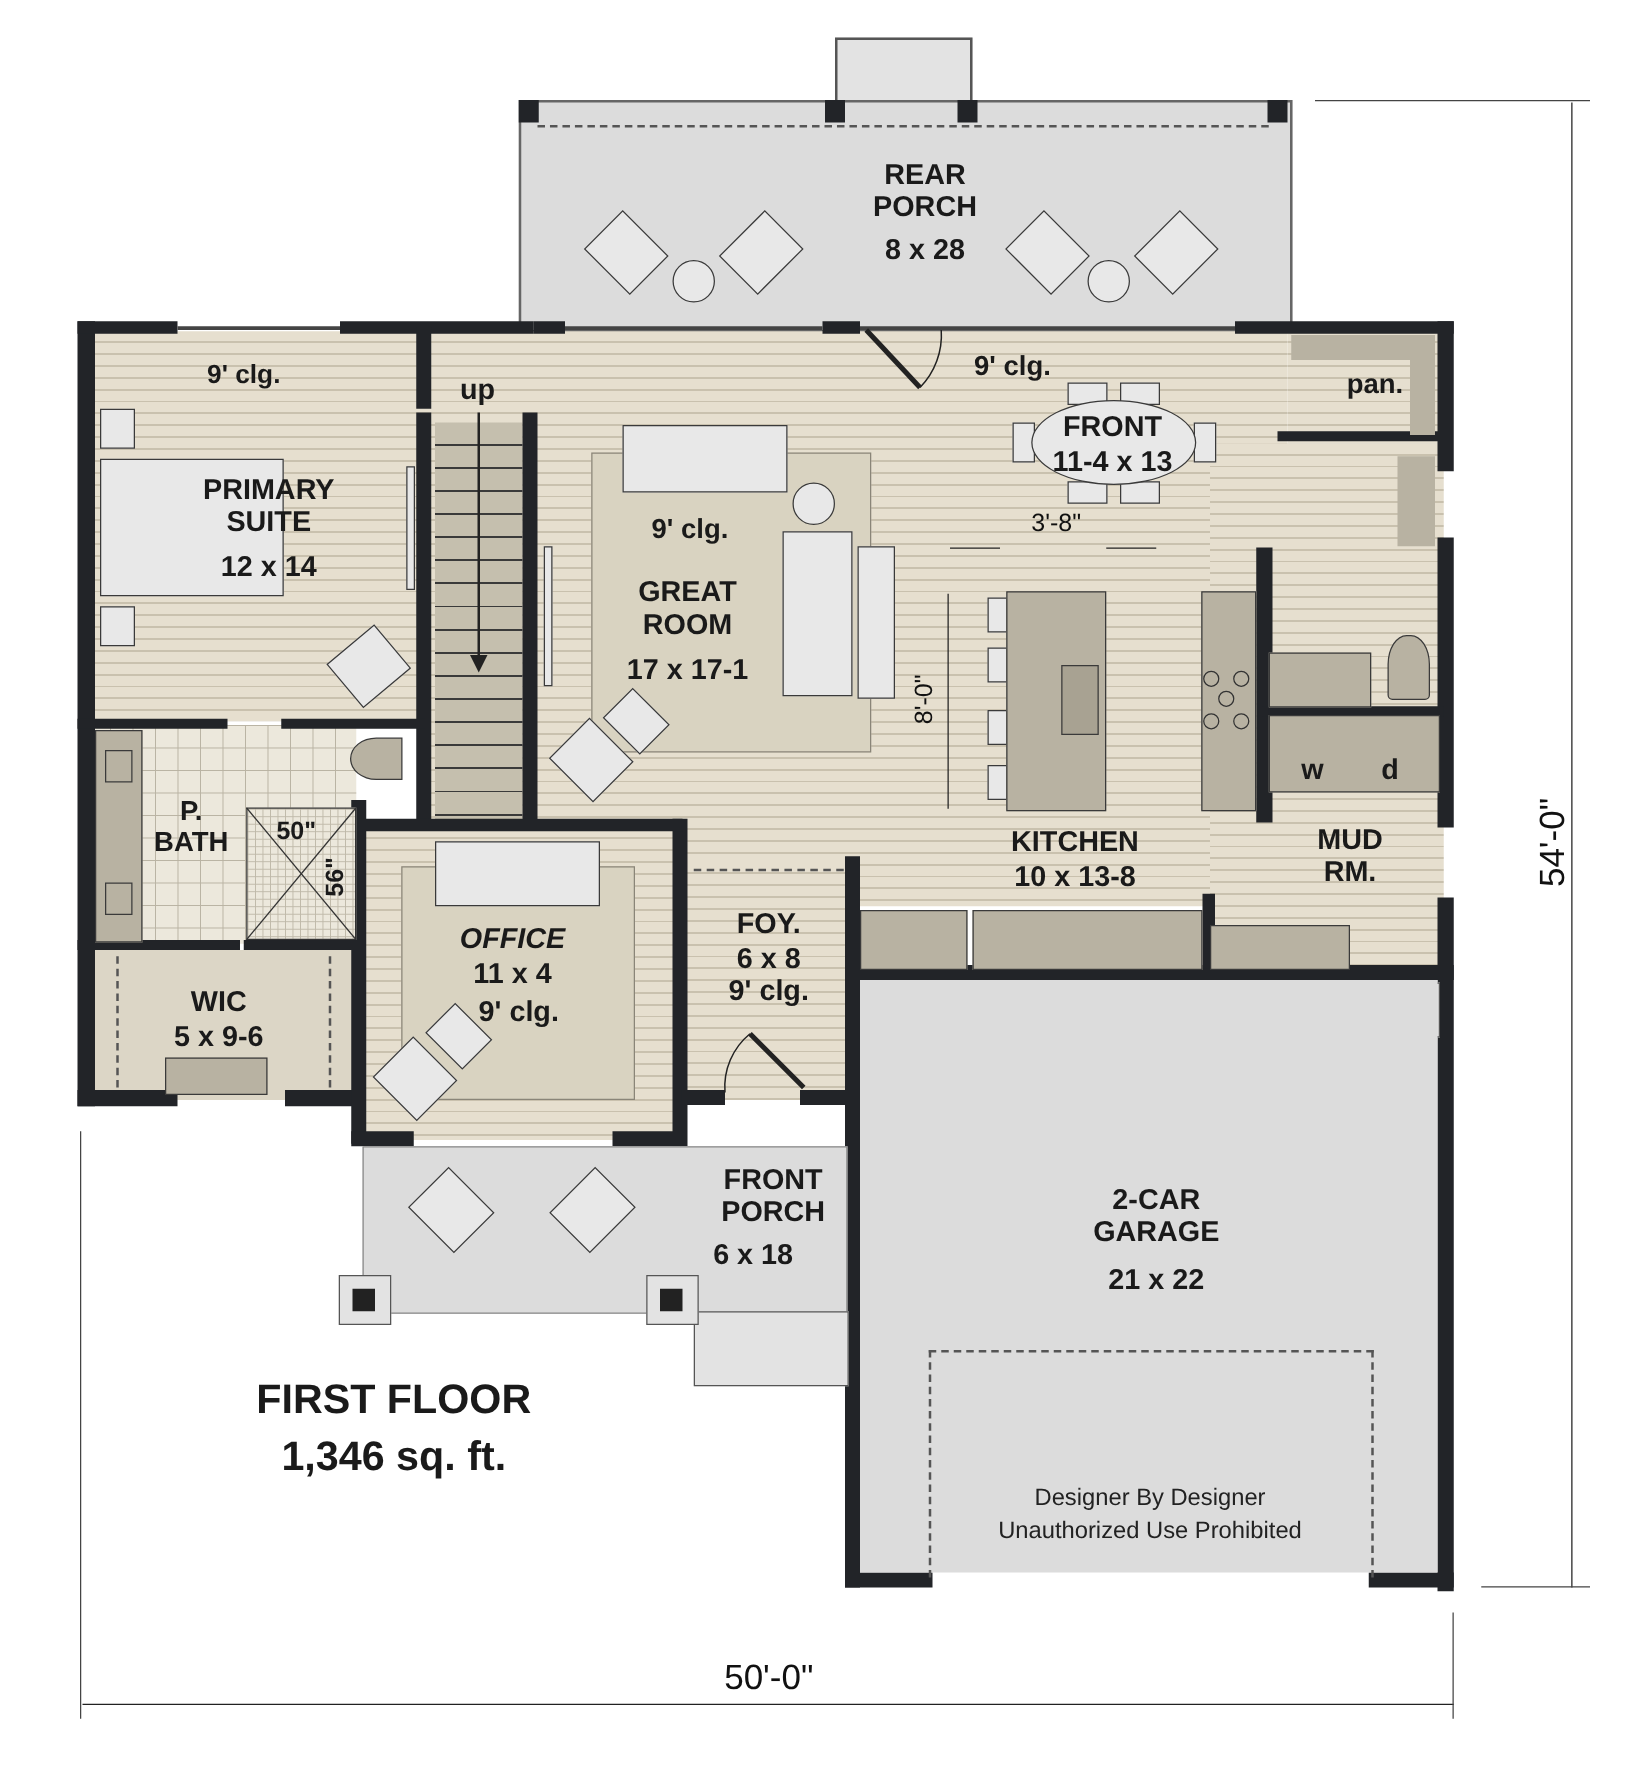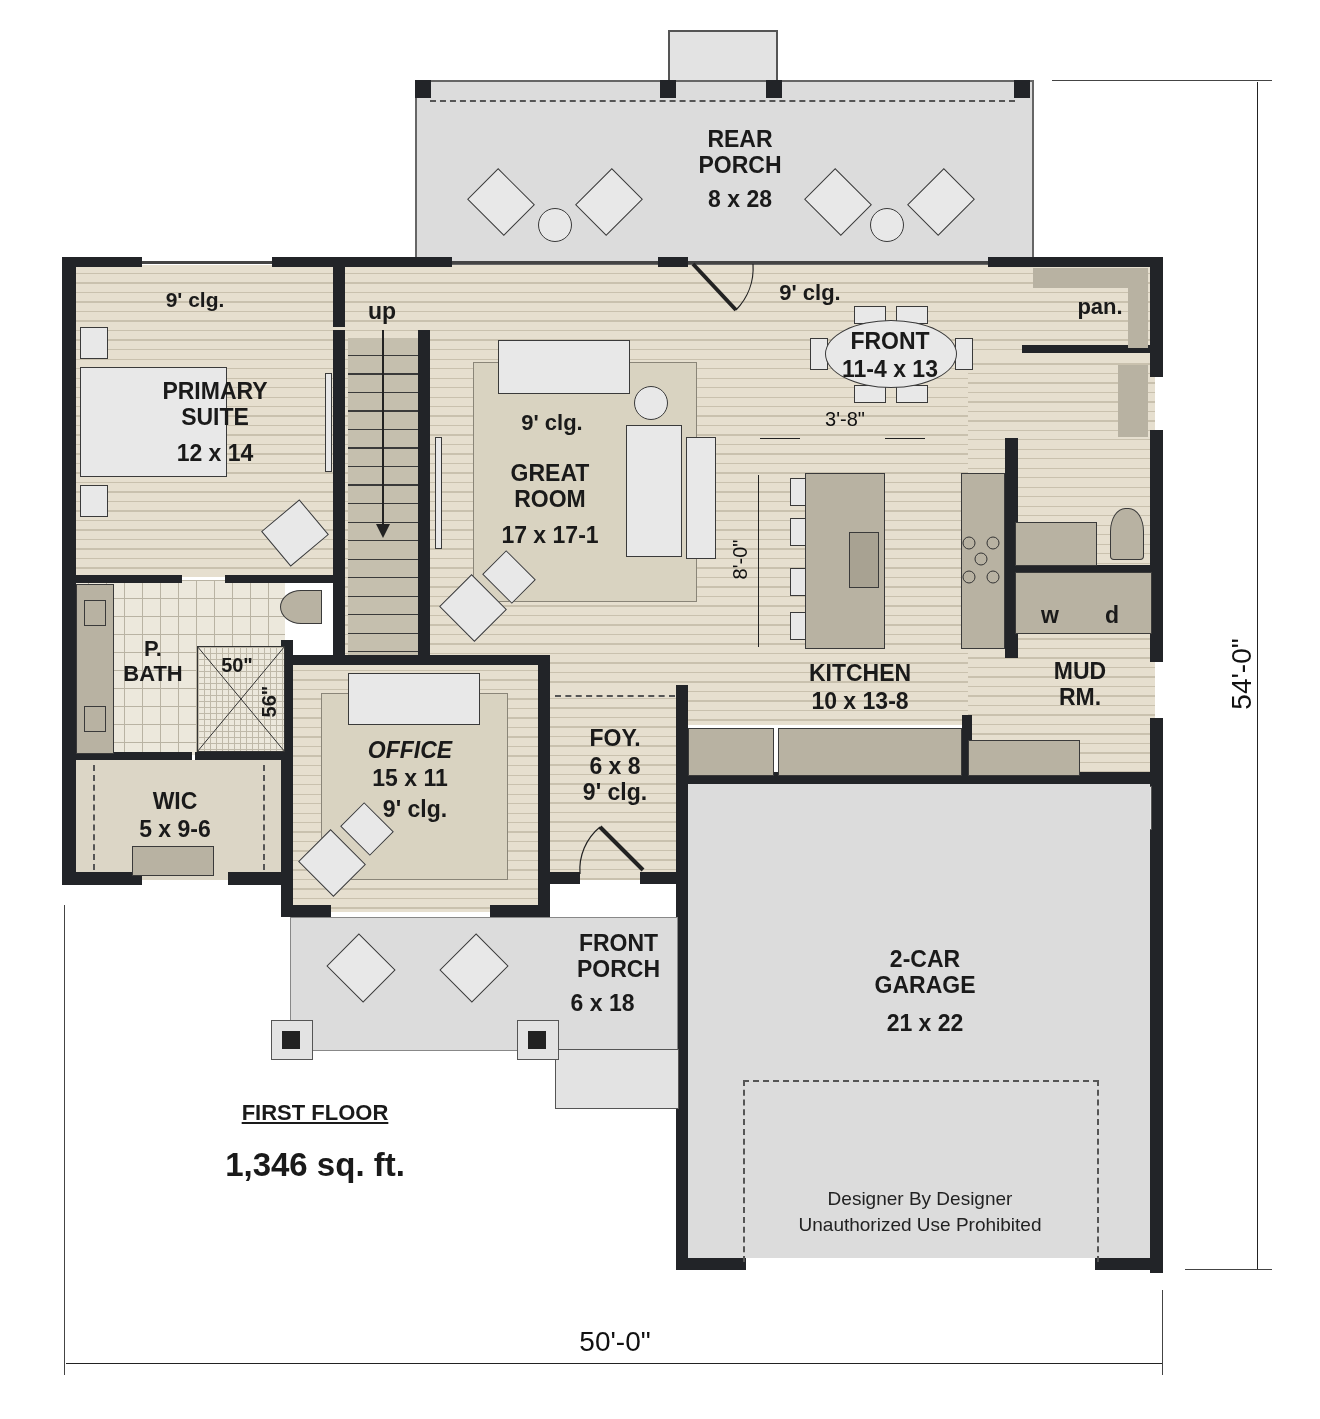--- a/index.html
+++ b/index.html
@@ -187,21 +187,21 @@
 <div class="lbl" style="left:1092px;top:602px;width:40px;">d</div>
 <div class="abs cab" style="left:968px;top:740px;width:110px;height:34px;"></div>
 <div class="lbl" style="left:1035px;top:658px;width:90px;">MUD
 RM.</div>
 <div class="abs" style="left:1070px;top:786px;width:80px;height:42px;background:#e3e3e3;border:1.5px solid #555;"></div>
 
 <div class="abs furn" style="left:348px;top:673px;width:130px;height:50px;"></div>
 <div class="abs furn" style="left:307px;top:840px;width:48px;height:44px;transform:rotate(45deg);"></div>
 <div class="abs furn" style="left:346px;top:812px;width:40px;height:32px;transform:rotate(45deg);"></div>
 <div class="lbl" style="left:340px;top:737px;width:140px;font-style:italic;">OFFICE</div>
-<div class="lbl" style="left:340px;top:765px;width:140px;">15 x 11</div>
+<div class="lbl" style="left:340px;top:765px;width:140px;">11 x 4</div>
 <div class="lbl" style="left:350px;top:796px;width:130px;">9' clg.</div>
 
 <div class="abs dash-h" style="left:555px;top:695px;width:120px;"></div>
 <div class="lbl" style="left:560px;top:725px;width:110px;">FOY.</div>
 <div class="lbl" style="left:560px;top:753px;width:110px;text-align:center;">6 x 8</div>
 <div class="lbl" style="left:560px;top:779px;width:110px;">9' clg.</div>
 <svg class="abs" style="left:575px;top:822px;" width="75" height="55">
     <line x1="25" y1="5" x2="68" y2="48" stroke="#222" stroke-width="4"></line>
     <path d="M5 52 A55 55 0 0 1 25 5" stroke="#222" fill="none" stroke-width="1.2"></path>
   </svg>
@@ -221,21 +221,21 @@
 <div class="lbl" style="left:535px;top:990px;width:135px;">6 x 18</div>
 
 <div class="abs porch" style="left:688px;top:784px;width:462px;height:474px;"></div>
 <div class="abs" style="left:743px;top:1080px;width:352px;height:180px;border:2px dashed #555;border-bottom:none;"></div>
 <div class="lbl" style="left:845px;top:946px;width:160px;">2-CAR
 GARAGE</div>
 <div class="lbl" style="left:845px;top:1010px;width:160px;">21 x 22</div>
 <div class="abs" style="left:745px;top:1188px;width:350px;text-align:center;font-size:19px;color:#222;">Designer By Designer</div>
 <div class="abs" style="left:745px;top:1214px;width:350px;text-align:center;font-size:19px;color:#222;">Unauthorized Use Prohibited</div>
 
-<div class="lbl" style="left:170px;top:1100px;width:290px;font-size:22px;text-decoration:underline;">FIRST FLOOR</div>
+<div class="lbl" style="left:170px;top:1100px;width:290px;font-size:33px;">FIRST FLOOR</div>
 <div class="lbl" style="left:170px;top:1146px;width:290px;font-size:33px;">1,346 sq. ft.</div>
 
 <div class="abs" style="left:66px;top:1363px;width:1097px;height:1px;background:#222;"></div>
 <div class="abs" style="left:64px;top:905px;width:1px;height:470px;background:#444;"></div>
 <div class="abs" style="left:1162px;top:1290px;width:1px;height:85px;background:#444;"></div>
 <div class="abs" style="left:540px;top:1326px;width:150px;text-align:center;font-size:28px;color:#111;">50'-0"</div>
 <div class="abs" style="left:1257px;top:82px;width:1px;height:1188px;background:#222;"></div>
 <div class="abs" style="left:1052px;top:80px;width:220px;height:1px;background:#444;"></div>
 <div class="abs" style="left:1185px;top:1269px;width:87px;height:1px;background:#444;"></div>
 <div class="abs" style="left:1167px;top:658px;width:150px;text-align:center;font-size:28px;color:#111;transform:rotate(-90deg);">54'-0"</div>

